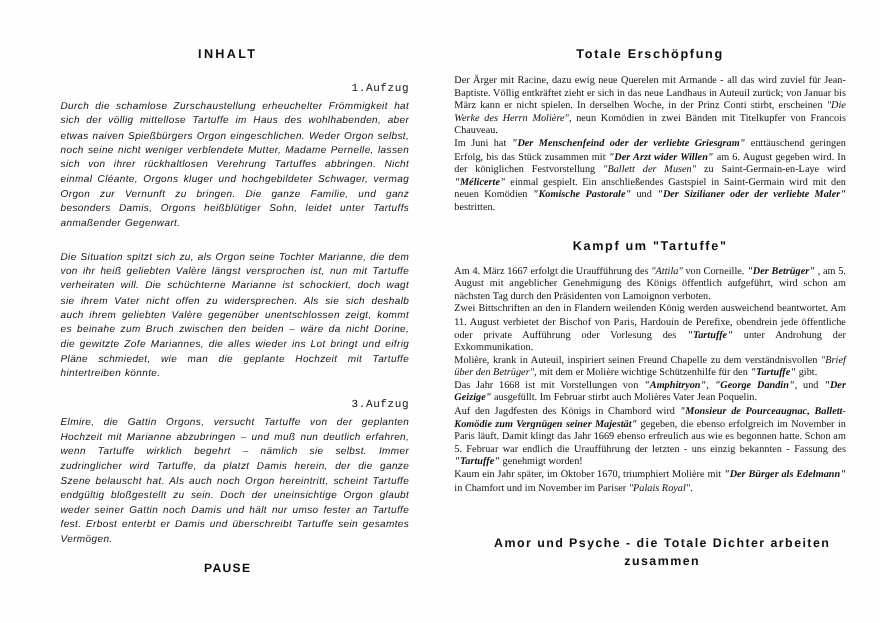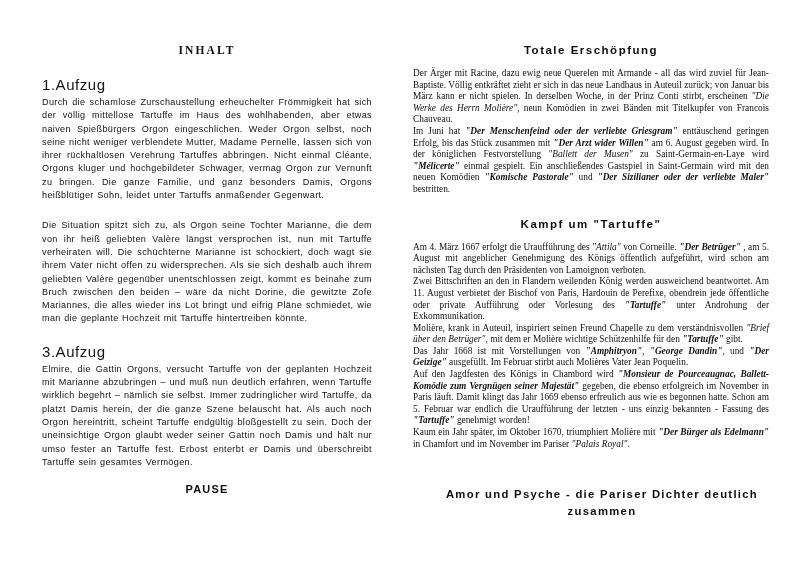--- a/index.html
+++ b/index.html
@@ -23,48 +23,49 @@
   }
 
   
   .col-left {
     position: absolute;
     left: 42px;
     top: 44px;
     width: 330px;
   }
   .col-left .main-title {
-    font-family: Liberation Serif, serif;
+    font-family: Liberation Sans, sans-serif;
     font-size: 11.5px;
     font-weight: 600;
     letter-spacing: 2.1px;
     text-align: center;
     margin: 0 0 20px 0;
     color: #0f0f0f;
   }
   .act-title {
-    font-family: Liberation Sans, sans-serif;
-    font-size: 15px;
+    font-family: Liberation Mono, monospace;
+    font-size: 10px;
     font-weight: 400;
     letter-spacing: 0.55px;
-    text-align: left;
+    text-align: right;
     margin: 0 0 3px 0;
     color: #141414;
   }
   .act-body {
     font-family: "Liberation Sans", sans-serif;
     font-size: 9.1px;
     line-height: 13.3px;
     text-align: justify;
     text-justify: inter-word;
     letter-spacing: 0.35px;
     word-spacing: 0.6px;
-    margin: 0 0 17px 0;
+    margin: 0 0 17px 13px;
     color: #121212;
     hyphens: manual;
+    font-style: italic;
   }
   .act-body:last-of-type { margin-bottom: 0; }
   .pause-label {
     font-family: "Liberation Sans", sans-serif;
     font-size: 11px;
     font-weight: 600;
     letter-spacing: 1.2px;
     text-align: center;
     margin-top: 14px;
     color: #0f0f0f;
@@ -147,17 +148,17 @@
 
     <p class="serif-body">Am 4. März 1667 erfolgt die Uraufführung des <span class="ti">"Attila"</span> von Corneille. <span class="tb">"Der Betrüger"</span> , am 5. August mit angeblicher Genehmigung des Königs öffentlich aufgeführt, wird schon am nächsten Tag durch den Präsidenten von Lamoignon verboten.</p>
     <p class="serif-body">Zwei Bittschriften an den in Flandern weilenden König werden ausweichend beantwortet. Am 11. August verbietet der Bischof von Paris, Hardouin de Perefixe, obendrein jede öffentliche oder private Aufführung oder Vorlesung des <span class="tb">"Tartuffe"</span> unter Androhung der Exkommunikation.</p>
     <p class="serif-body">Molière, krank in Auteuil, inspiriert seinen Freund Chapelle zu dem verständnisvollen <span class="ti">"Brief über den Betrüger"</span>, mit dem er Molière wichtige Schützenhilfe für den <span class="tb">"Tartuffe"</span> gibt.</p>
     <p class="serif-body">Das Jahr 1668 ist mit Vorstellungen von <span class="tb">"Amphitryon"</span>, <span class="tb">"George Dandin"</span>, und <span class="tb">"Der Geizige"</span> ausgefüllt. Im Februar stirbt auch Molières Vater Jean Poquelin.</p>
     <p class="serif-body">Auf den Jagdfesten des Königs in Chambord wird <span class="tb">"Monsieur de Pourceaugnac, Ballett-Komödie zum Vergnügen seiner Majestät"</span> gegeben, die ebenso erfolgreich im November in Paris läuft. Damit klingt das Jahr 1669 ebenso erfreulich aus wie es begonnen hatte. Schon am 5. Februar war endlich die Uraufführung der letzten - uns einzig bekannten - Fassung des <span class="tb">"Tartuffe"</span> genehmigt worden!</p>
     <p class="serif-body">Kaum ein Jahr später, im Oktober 1670, triumphiert Molière mit <span class="tb">"Der Bürger als Edelmann"</span> in Chamfort und im November im Pariser <span class="ti">"Palais Royal"</span>.</p>
   </div>
 
   <div class="footer-wrap">
-    <div class="footer-head">Amor und Psyche - die Pariser Dichter deutlich</div>
+    <div class="footer-head">Amor und Psyche - die Totale Dichter arbeiten</div>
     <div class="footer-head">zusammen</div>
   </div>
 
 </div>
 
 </body></html>

